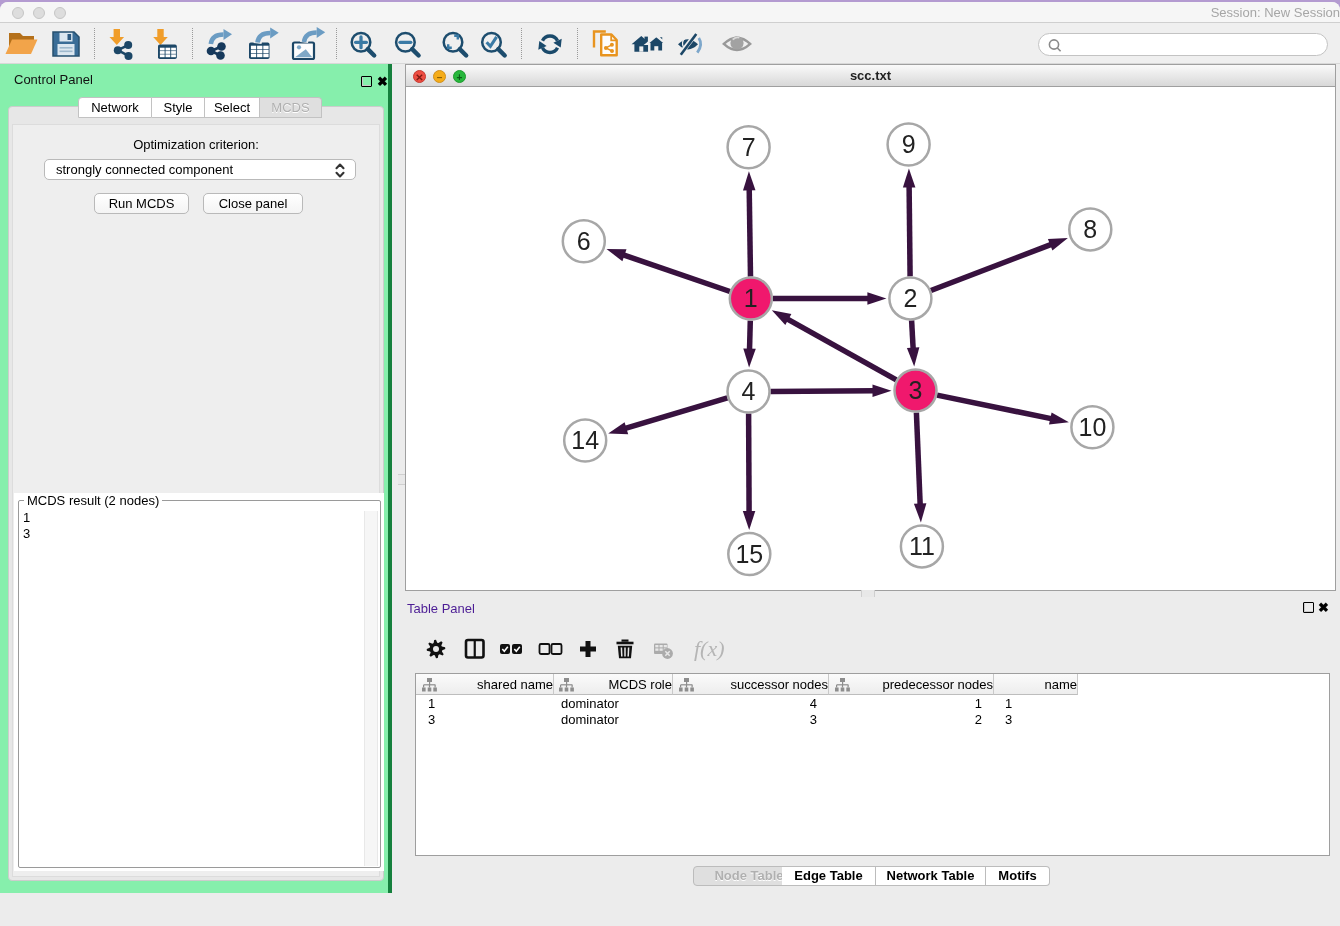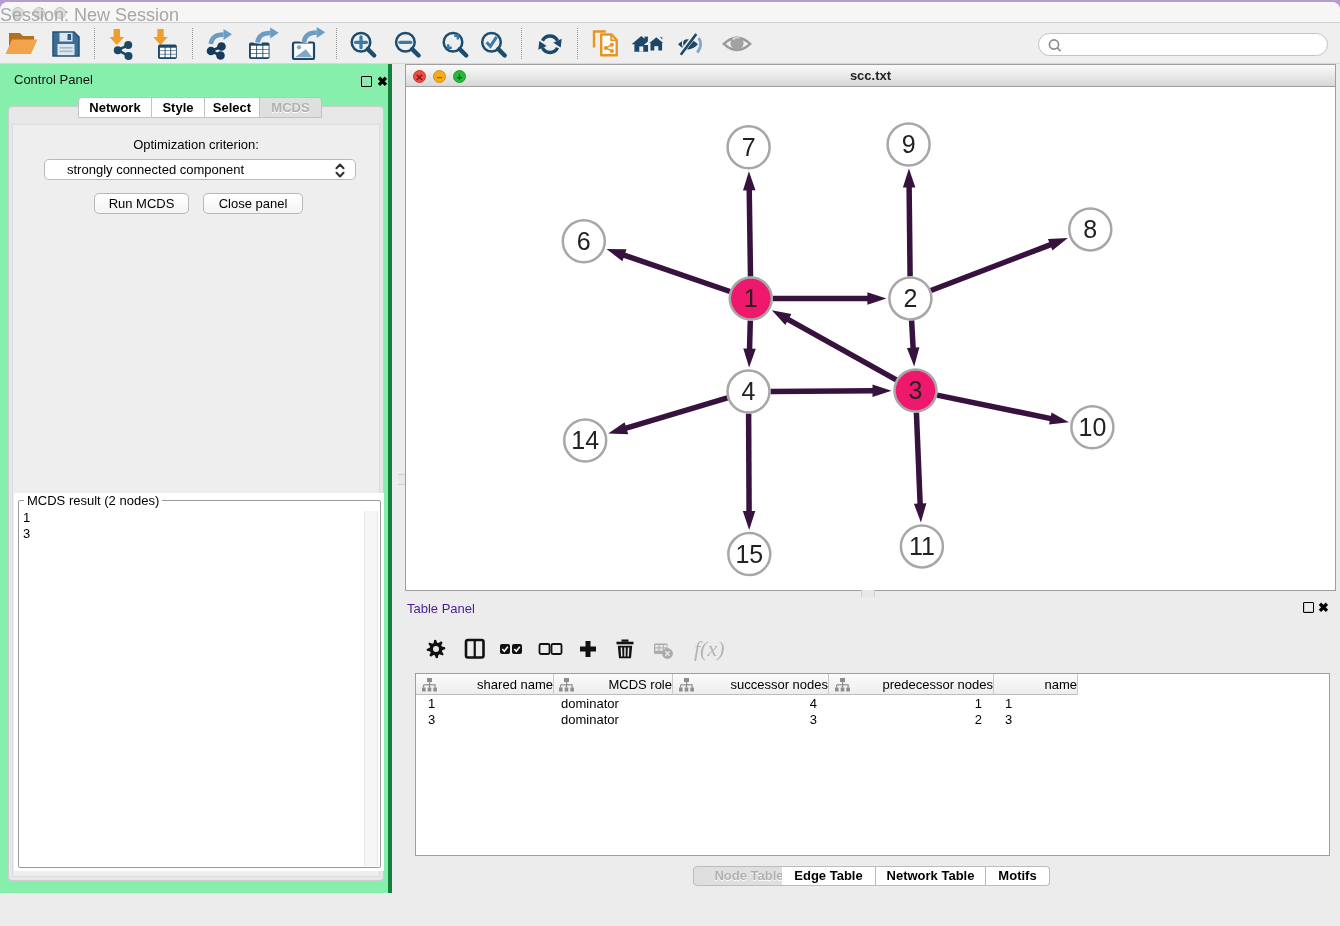--- a/index.html
+++ b/index.html
@@ -1,33 +1,33 @@
 <!DOCTYPE html>
 <html><head><meta charset="utf-8"><style>
 *{margin:0;padding:0;box-sizing:border-box}
 html,body{width:1340px;height:926px;overflow:hidden}
 body{font-family:"Liberation Sans",sans-serif;background:#b49bd1;position:relative}
 .abs{position:absolute}
 #win{position:absolute;left:0;top:2px;width:1340px;height:924px;background:#ececec;border-radius:8px 8px 0 0}
 #titlebar{position:absolute;left:0;top:0;width:1340px;height:21px;background:#f6f6f6;border-radius:8px 8px 0 0;border-bottom:1px solid #cfcfcf}
 .tl{position:absolute;top:5px;width:12px;height:12px;border-radius:50%;background:#dddddd;border:1px solid #c6c6c6}
-#title{position:absolute;top:3px;left:0;width:100%;text-align:left;font-size:18px;color:#a6a6a6}
+#title{position:absolute;top:3px;left:0;width:100%;text-align:right;font-size:13px;color:#a6a6a6}
 #toolbar{position:absolute;left:0;top:21px;width:1340px;height:41px;background:#efefef;border-bottom:1px solid #d8d8d8}
 .tsep{position:absolute;top:5px;height:31px;width:1px;border-left:1px dotted #9a9a9a}
 #searchbox{position:absolute;left:1038px;top:10px;width:290px;height:23px;background:#fff;border:1px solid #c3c3c3;border-radius:12px}
 
 #cp{position:absolute;left:0;top:62px;width:392px;height:829px;background:#86efac;border-right:4px solid #15803d}
 #cp-title{position:absolute;left:14px;top:8px;font-size:13px;color:#111}
 .floaticon{position:absolute;width:11px;height:11px;border:1.8px solid #000;border-radius:1px;box-shadow:1px -1px 0 #c9c9c9 inset}
 .xicon{position:absolute;font-size:13px;font-weight:bold;color:#000;line-height:13px}
 #tabpane{position:absolute;left:8px;top:42px;width:376px;height:775px;background:#e7e7e7;border:1px solid #cccccc;border-radius:4px}
 #cp-inner{position:absolute;left:12px;top:60px;width:368px;height:753px;background:#eeeeee;border:1px solid #dcdcdc}
-.tab{position:absolute;top:33px;height:21px;border:1px solid #c2c2c2;background:#fff;font-size:13px;font-weight:bold;color:#000;text-align:center;line-height:19px}
+.tab{position:absolute;top:33px;height:21px;border:1px solid #c2c2c2;background:#fff;font-size:13px;font-weight:normal;color:#000;text-align:center;line-height:19px}
 #optlabel{position:absolute;left:0;top:73px;width:392px;text-align:center;font-size:13px;color:#000}
-#selbox{position:absolute;left:44px;top:95px;width:312px;height:21px;background:#fff;border:1px solid #b9b9b9;border-radius:5px;font-size:13px;line-height:19px;padding-left:22px;color:#000}
+#selbox{position:absolute;left:44px;top:95px;width:312px;height:21px;background:#fff;border:1px solid #b9b9b9;border-radius:5px;font-size:13px;line-height:19px;padding-left:11px;color:#000}
 .btn{position:absolute;top:129px;height:21px;background:linear-gradient(#ffffff,#f4f4f4);border:1px solid #b9b9b9;border-radius:5px;font-size:13px;text-align:center;line-height:19px;color:#000}
 #resultwhite{position:absolute;left:14px;top:429px;width:370px;height:378px;background:#fff}
 #fieldset{position:absolute;left:18px;top:436px;width:363px;height:368px;border:1px solid #9a9a9a;border-radius:2px}
 #legend{position:absolute;left:24px;top:429px;font-size:13px;background:#fff;padding:0 3px;color:#000}
 #resulttext{position:absolute;left:23px;top:446px;font-size:13px;color:#000;line-height:16px}
 #vscroll{position:absolute;left:364px;top:447px;width:14px;height:355px;background:#f6f6f6;border-left:1px solid #e8e8e8;border-right:1px solid #e8e8e8}
 
 #netwin{position:absolute;left:405px;top:62px;width:931px;height:527px;background:#fff;border:1px solid #9f9f9f}
 #nettitle{position:absolute;left:0;top:0;width:929px;height:22px;background:linear-gradient(#fafafa,#d8d8d8);border-bottom:1px solid #9f9f9f}
 #nettitle .t{position:absolute;width:100%;text-align:center;top:3px;font-size:13px;font-weight:bold;color:#222}

